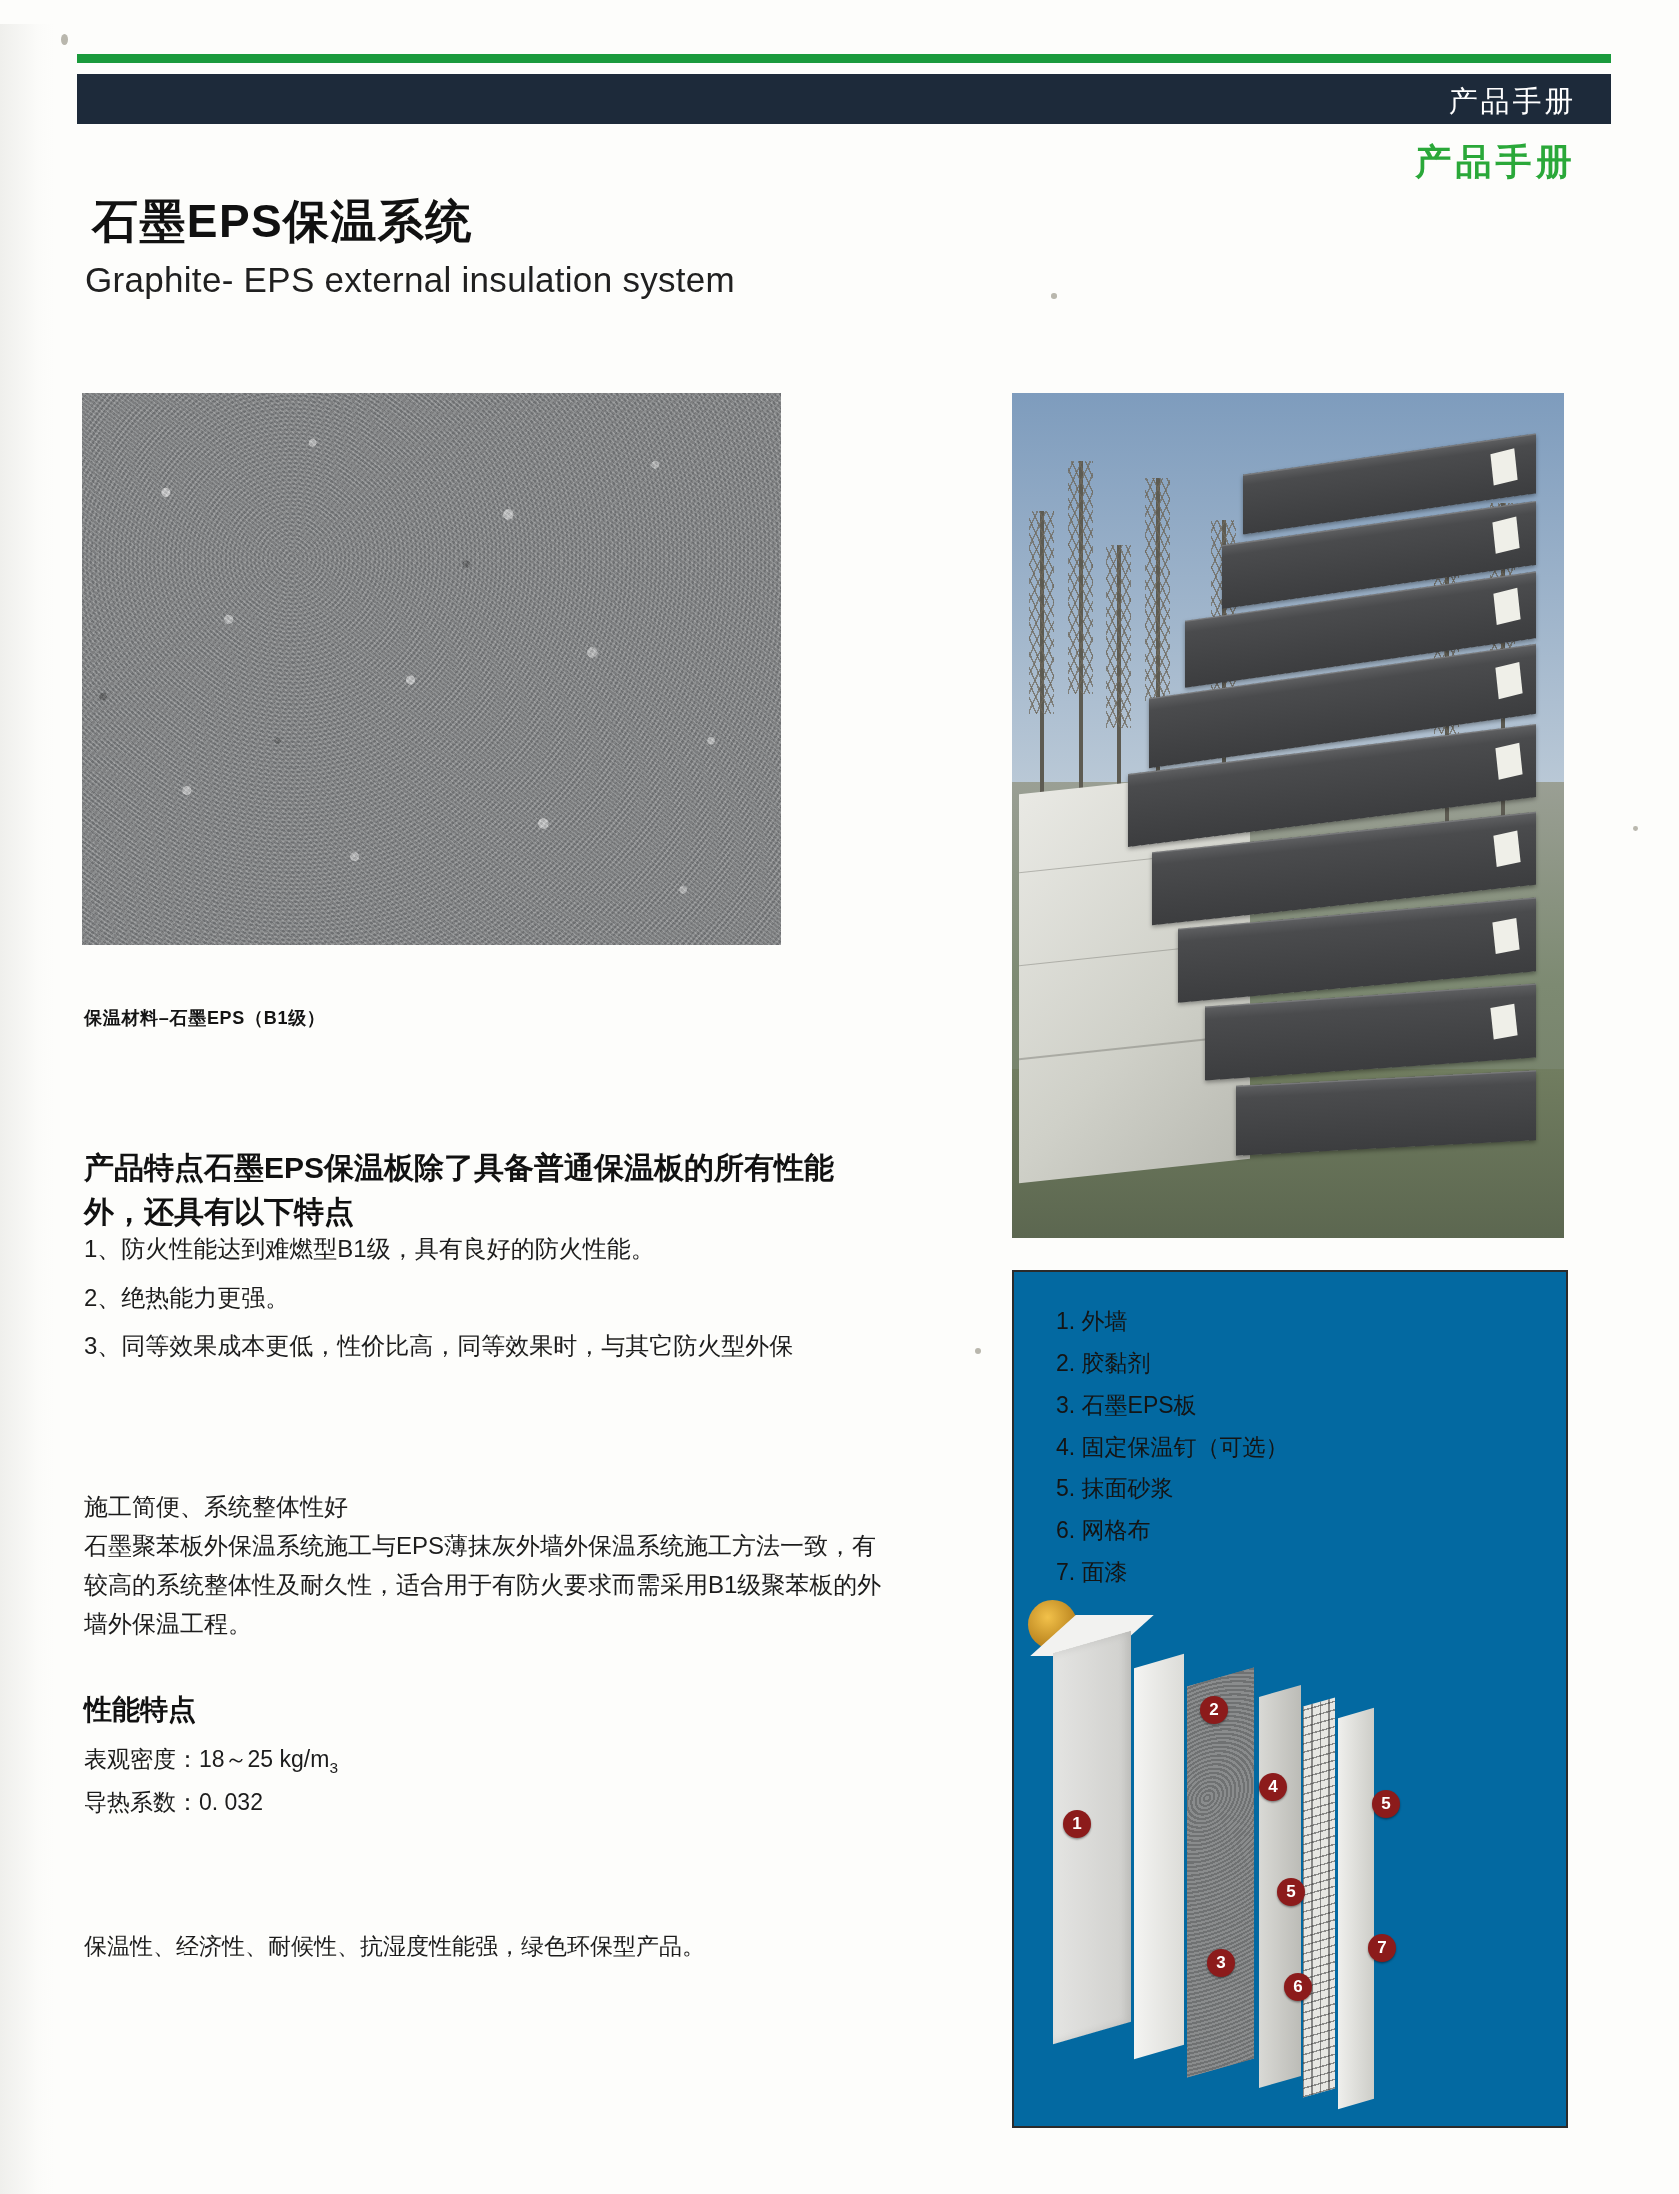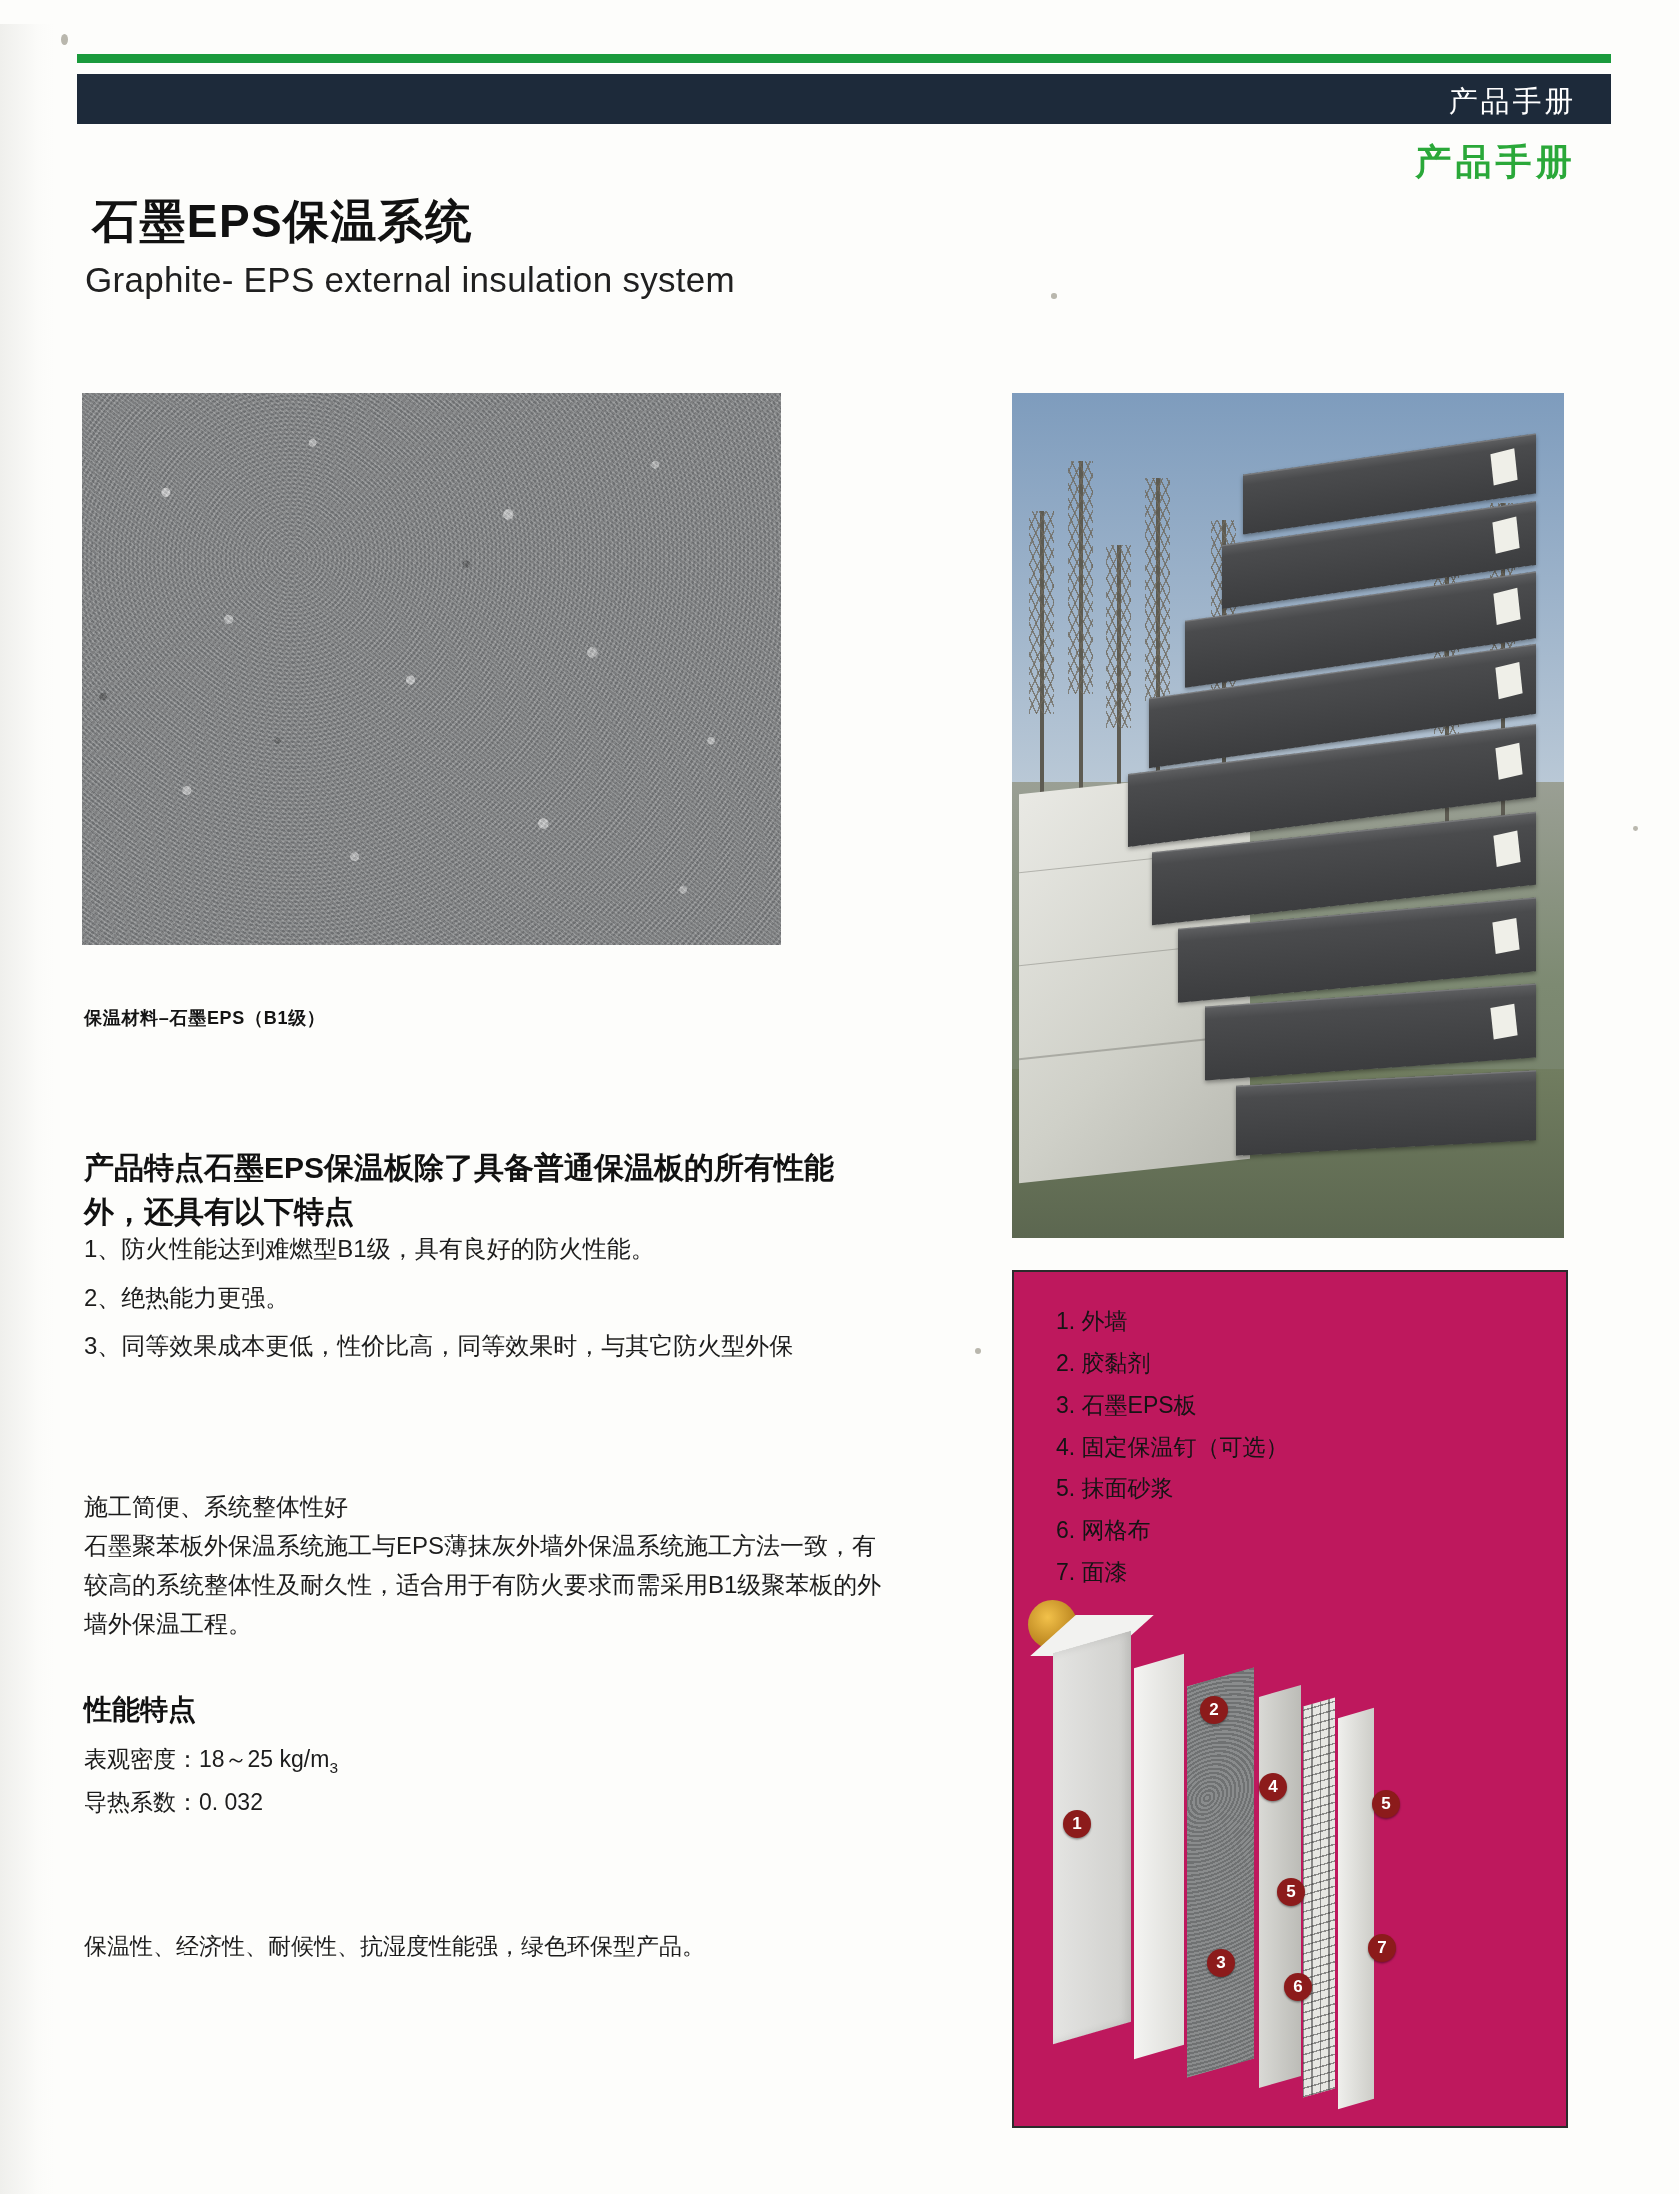--- a/index.html
+++ b/index.html
@@ -267,21 +267,21 @@
   }
 
   
   .panel {
     position: absolute;
     left: 1012px;
     top: 1270px;
     width: 552px;
     height: 854px;
     border: 2.1px solid #2b2b2b;
-    background: #be185d;
+    background: #0369a1;
   }
   .legend {
     position: absolute;
     left: 42px;
     top: 29px;
     font-size: 23px;
     line-height: 1.82;
     color: #141414;
   }
 

